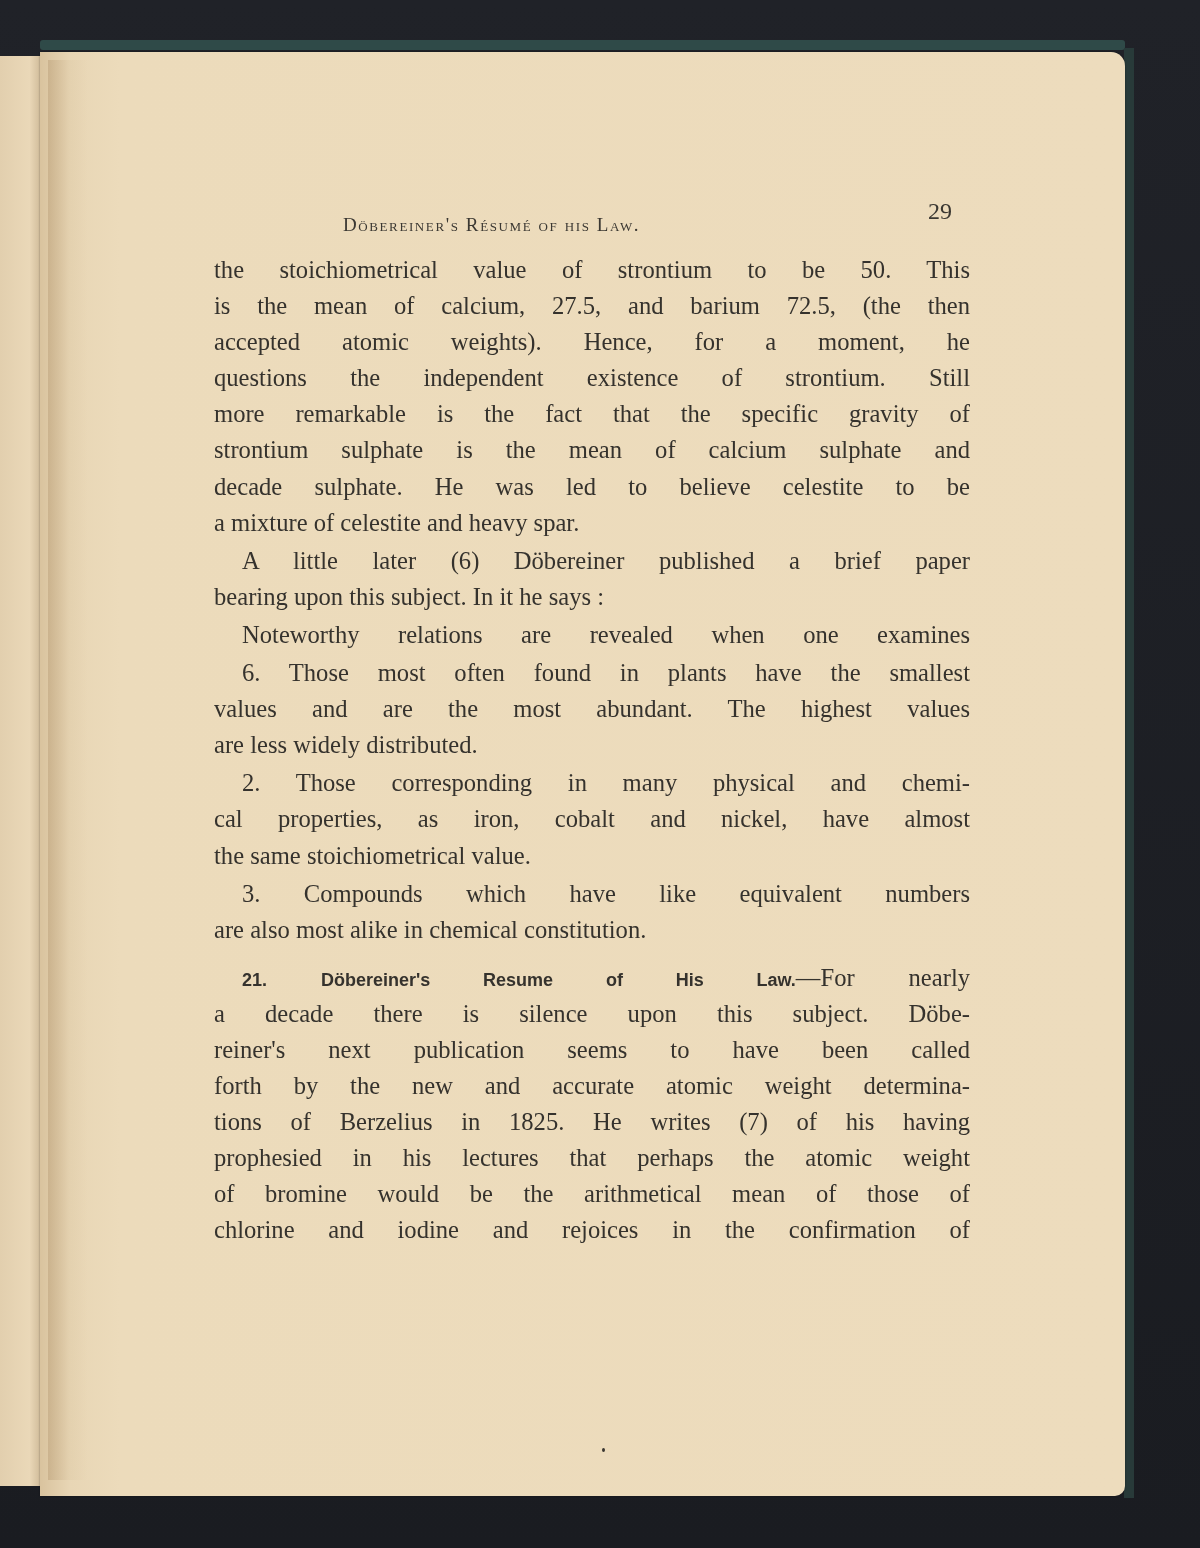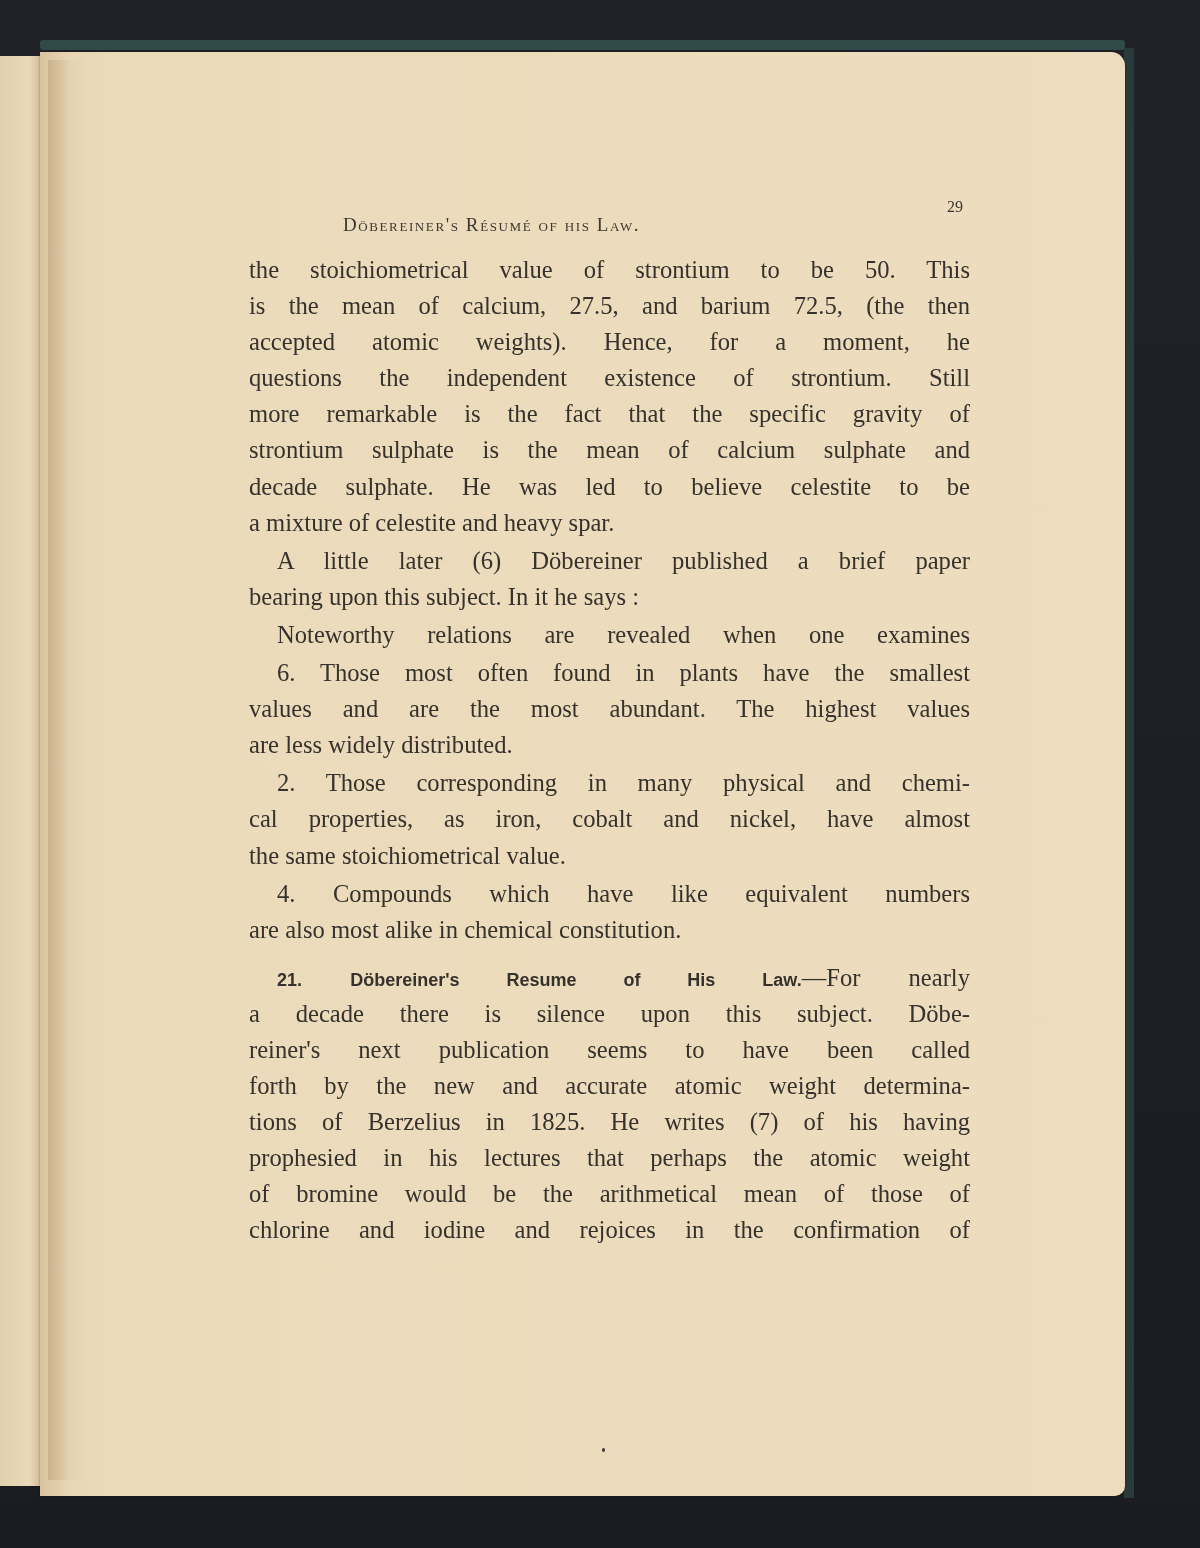--- a/index.html
+++ b/index.html
@@ -37,30 +37,29 @@
   }
   .running-head {
     position: absolute; left: 315px; top: 198px; width: 650px; height: 34px;
     color: #3b3832;
   }
   .running-title {
     position: absolute; left: 0; top: 16px;
     font-size: 19px; letter-spacing: 1.6px; font-variant: small-caps; margin-left: 28px;
   }
   .page-number {
-    position: absolute; right: 2px; top: 0; font-size: 16px;
+    position: absolute; right: 13px; top: 0; font-size: 24px;
   }
   .text-block {
     position: absolute; left: 214px; top: 252px; width: 756px;
     color: #35322d; font-size: 24.6px; line-height: 36.1px;
   }
   .line {
     display: block; white-space: nowrap; text-align: justify; text-align-last: justify;
     height: 36.1px;
-    margin-left: 35px;
   }
   .line.last { text-align-last: left; }
   .line.indent { padding-left: 28px; }
   .para-gap { height: 2px; }
   .section-gap { height: 12px; }
   .bold { font-weight: bold; font-family: "Liberation Sans", "DejaVu Sans", sans-serif; font-size: 18px; }
   .speck { position: absolute; width: 3px; height: 4px; background: #3a3630; border-radius: 50%; }
 </style>
 </head>
 <body>
@@ -104,21 +103,21 @@
     <span class="line last">are less widely distributed.</span>
   </div>
   <div class="para-gap"></div>
   <div>
     <span class="line indent">2. Those corresponding in many physical and chemi-</span>
     <span class="line">cal properties, as iron, cobalt and nickel, have almost</span>
     <span class="line last">the same stoichiometrical value.</span>
   </div>
   <div class="para-gap"></div>
   <div>
-    <span class="line indent">4. Compounds which have like equivalent numbers</span>
+    <span class="line indent">3. Compounds which have like equivalent numbers</span>
     <span class="line last">are also most alike in chemical constitution.</span>
   </div>
   <div class="section-gap"></div>
   <div>
     <span class="line indent"><span class="bold">21.</span> <span class="bold">Döbereiner's Resume of His Law.</span><span>—For nearly</span></span>
     <span class="line">a decade there is silence upon this subject.  Döbe-</span>
     <span class="line">reiner's next publication seems to have been called</span>
     <span class="line">forth by the new and accurate atomic weight determina-</span>
     <span class="line">tions of Berzelius in 1825.  He writes (7) of his having</span>
     <span class="line">prophesied in his lectures that perhaps the atomic weight</span>

